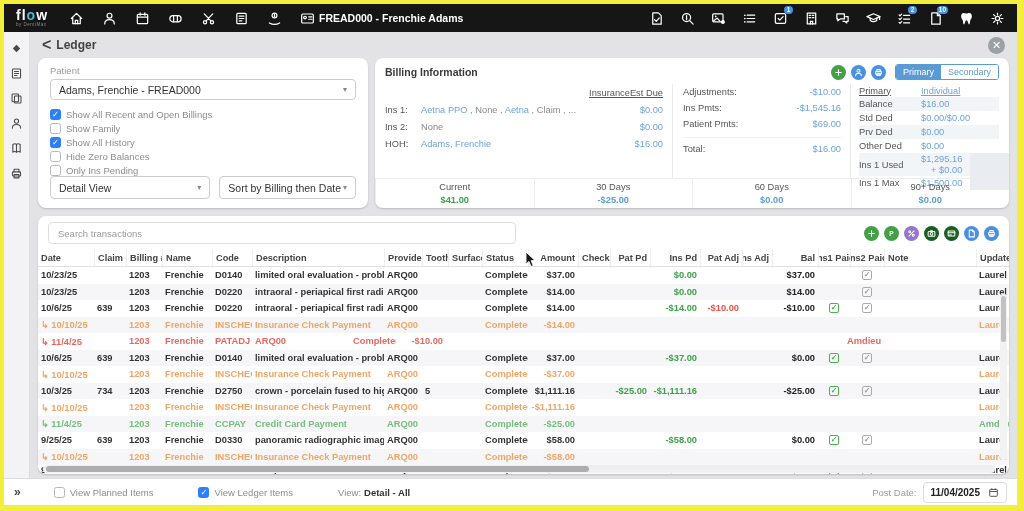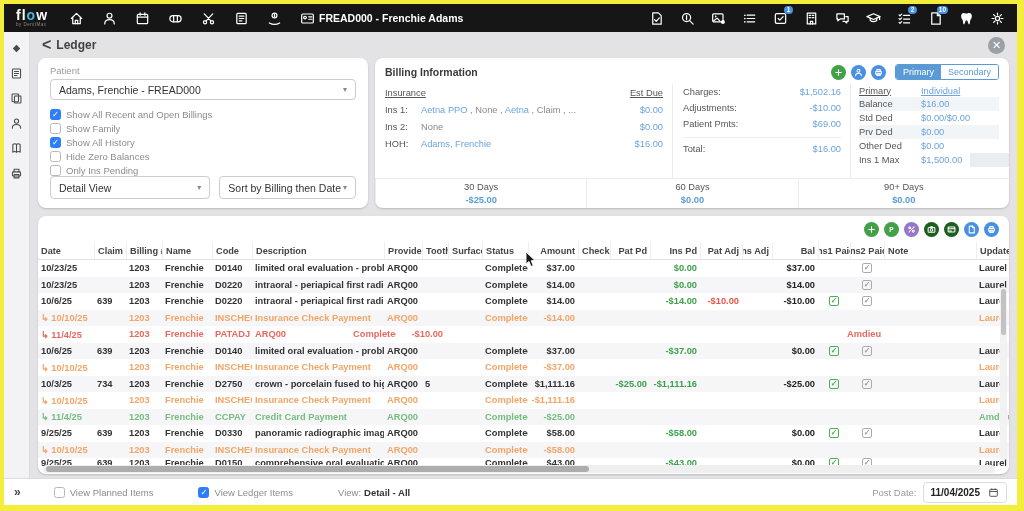--- a/index.html
+++ b/index.html
@@ -58,21 +58,21 @@
   .circle-btn{width:15px;height:15px;border-radius:50%;color:#fff;display:flex;align-items:center;justify-content:center;cursor:pointer}
   .circle-btn svg{width:9px;height:9px}
   .tg{display:flex;border:1px solid #5b9bd5;border-radius:3px;overflow:hidden;font-size:9px;margin-left:4px;cursor:pointer}
   .tg span{padding:2px 7px}
   .tg .on{background:#5b9bd5;color:#fff}
   .tg .off{background:#fff;color:#5b9bd5}
   .bill-body{flex:1;display:flex;padding:2px 10px 0;gap:9px;min-height:0;font-size:9.3px}
   .u{text-decoration:underline;color:#555}
   .ins-table{width:278px;flex:none}
   .ins-hrow,.ins-row{display:flex;align-items:center;height:17px}
-  .ins-hrow{justify-content:space-between}
+  .ins-hrow{justify-content:flex-end}
   .ins-label{width:36px;color:#555;flex:none}
   .ins-val{flex:1;color:#8a8a8a;white-space:nowrap;overflow:hidden}
   .ins-val .lnk{color:#6ca4de;cursor:pointer}
   .ins-est{width:46px;text-align:right;color:#6ca4de;flex:none}
   .totals{width:158px;flex:none;border-left:1px solid #ebebeb;padding-left:10px}
   .tot-row{display:flex;justify-content:space-between;align-items:center;height:16px;color:#555}
   .tot-row .v{color:#6ca4de}
   .tot-row.total{margin-top:5px;border-top:1px solid #f0f0f0;padding-top:3px}
   .ded{flex:1;border-left:1px solid #ebebeb;padding-left:8px;min-width:0}
   .ded-row{display:flex;align-items:center;min-height:14px}
@@ -398,26 +398,26 @@
                     <span class="ins-est">$0.00</span>
                   </div>
                   <div class="ins-row">
                     <span class="ins-label">HOH:</span>
                     <span class="ins-val"><span class="lnk">Adams, Frenchie</span></span>
                     <span class="ins-est">$16.00</span>
                   </div>
                 </div>
             <div class="totals">
                   <div class="tot-row">
-                    <span>Charges:</span>
-                    <span class="v">$1,502.16</span>
-                  </div>
-                  <div class="tot-row">
                     <span>Adjustments:</span>
                     <span class="v">-$10.00</span>
+                  </div>
+                  <div class="tot-row">
+                    <span>Ins Pmts:</span>
+                    <span class="v">-$1,545.16</span>
                   </div>
                   <div class="tot-row">
                     <span>Patient Pmts:</span>
                     <span class="v">$69.00</span>
                   </div>
                   <div class="tot-row total">
                     <span>Total:</span>
                     <span class="v">$16.00</span>
                   </div>
                 </div>
@@ -440,48 +440,63 @@
                   <div class="ded-row alt">
                     <span class="ded-label">Prv Ded</span>
                     <span class="ded-ind">$0.00</span>
                     <span class="ded-fam">$0.00</span>
                   </div>
                   <div class="ded-row">
                     <span class="ded-label">Other Ded</span>
                     <span class="ded-ind">$0.00</span>
                     <span class="ded-fam">$0.00</span>
                   </div>
+                  <div class="ded-row alt">
+                    <span class="ded-label">Ins 1 Used</span>
+                    <span class="ded-ind" style="padding-right: 0px;">
+                      <span class="ded-two">
+                        <span>$1,295.16</span>
+                        <span>+ $0.00</span>
+                      </span>
+                    </span>
+                    <span class="ded-fam blank"></span>
+                  </div>
                   <div class="ded-row">
                     <span class="ded-label">Ins 1 Max</span>
                     <span class="ded-ind">$1,500.00</span>
                     <span class="ded-fam blank"></span>
                   </div>
                 </div>
           </div>
           <div class="bill-foot">
             <div class="aging">
                   <div class="age-cell">
+                    <span>Current</span>
+                    <span class="v g">$41.00</span>
+                  </div>
+                  <div class="age-cell">
                     <span>30 Days</span>
                     <span class="v b">-$25.00</span>
                   </div>
                   <div class="age-cell">
                     <span>60 Days</span>
                     <span class="v b">$0.00</span>
                   </div>
                   <div class="age-cell">
                     <span>90+ Days</span>
                     <span class="v b">$0.00</span>
                   </div>
                 </div>
           </div>
         </div>
       </div>
 
       <div class="card table-card">
         <div class="search-row">
+          <input class="search-input" placeholder="Search transactions" style="">
           <div class="tx-btns">
                 <div class="tx-btn" style="background: rgb(67, 160, 71);">
                   <svg viewBox="0 0 16 16" fill="none" stroke="currentColor" stroke-width="1.8" stroke-linecap="round" stroke-linejoin="round">
                     <path d="M8 3.2v9.6M3.2 8h9.6" stroke-width="2"></path>
                   </svg>
                 </div>
                 <div class="tx-btn" style="background: rgb(67, 160, 71);">
                   <svg viewBox="0 0 16 16" fill="none" stroke="currentColor" stroke-width="1.8" stroke-linecap="round" stroke-linejoin="round">
                     <text x="8" y="12.2" text-anchor="middle" font-size="11.5" font-weight="bold" fill="currentColor" stroke="none" font-family="Liberation Sans,sans-serif">P</text>
                   </svg>

